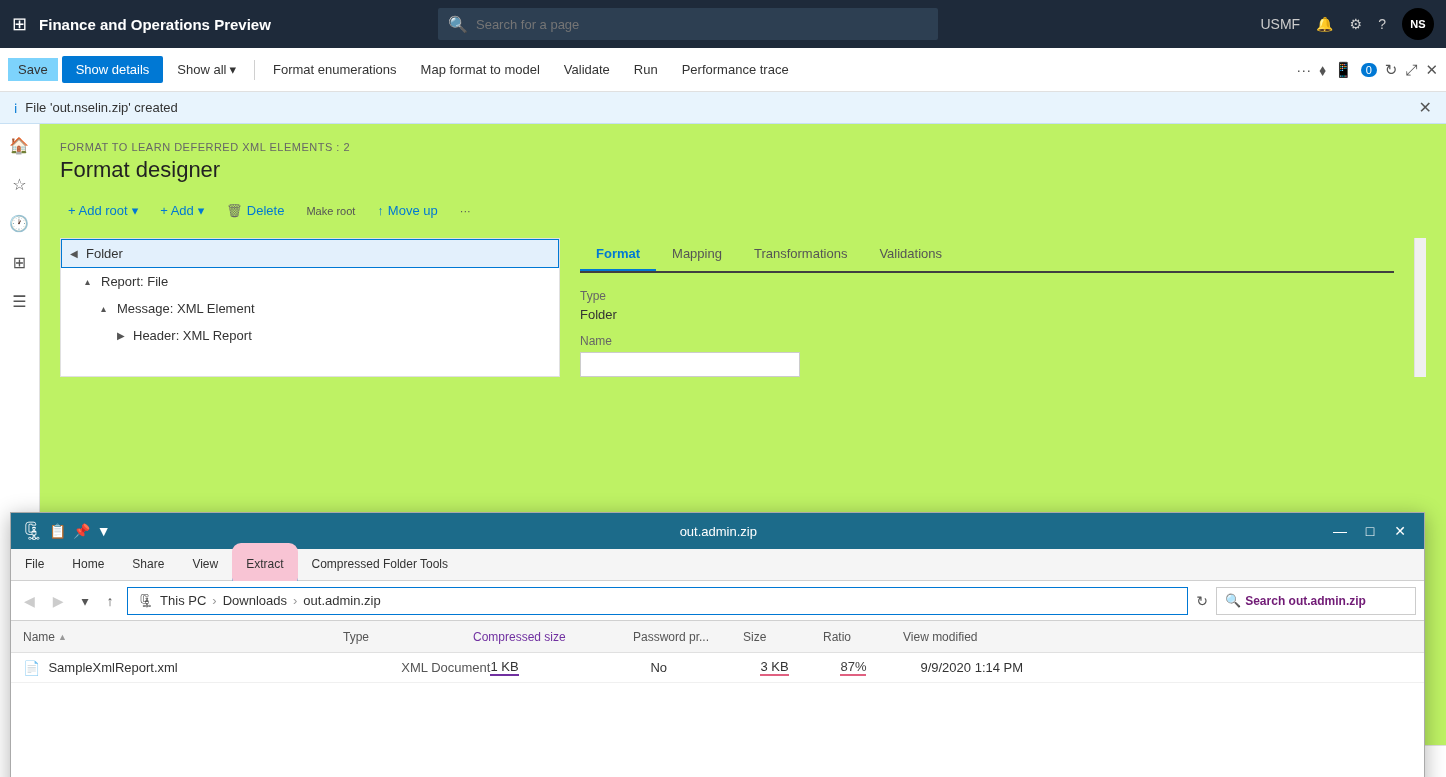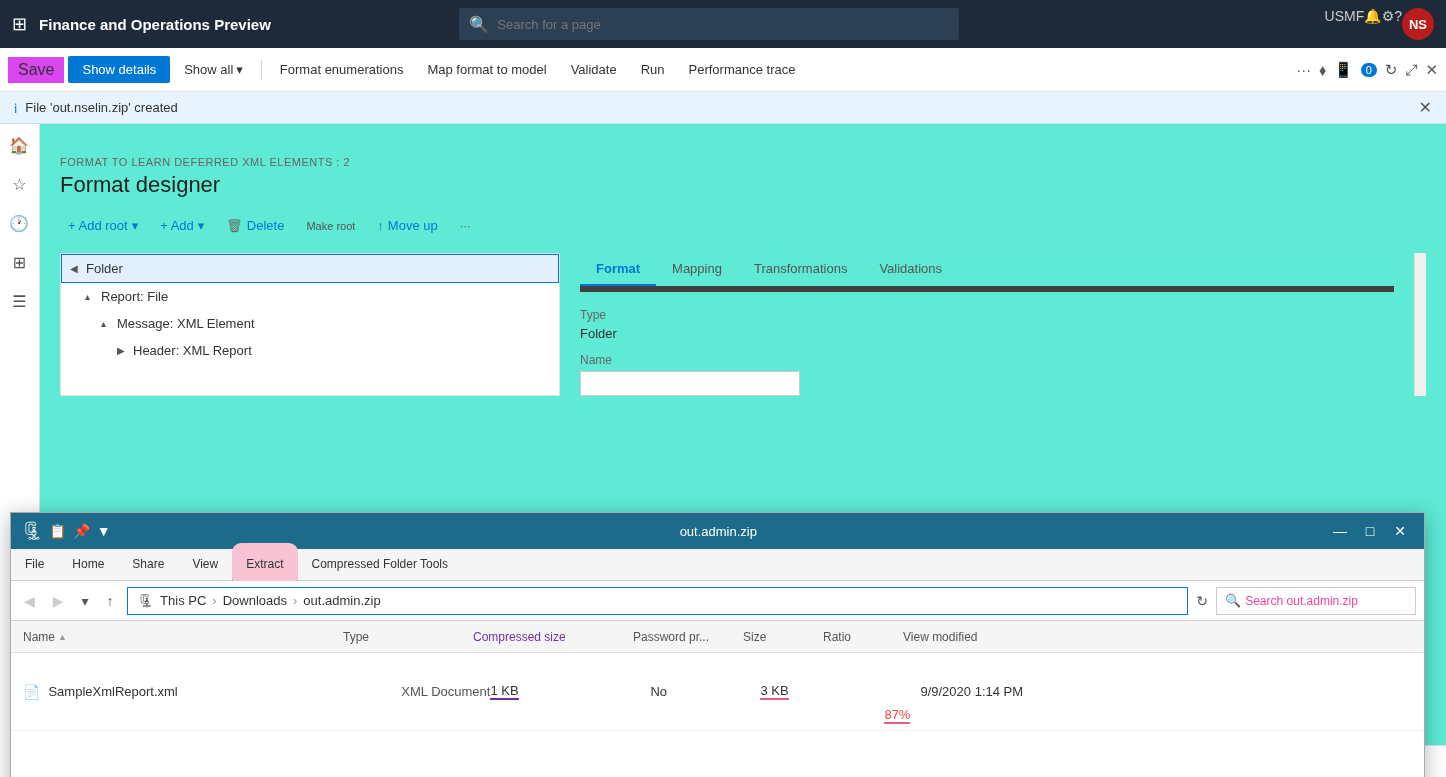--- a/index.html
+++ b/index.html
@@ -30,45 +30,45 @@
       height: 32px;
     }
     .top-nav .search-bar input {
       background: transparent;
       border: none;
       outline: none;
       color: #ccc;
       font-size: 13px;
       width: 100%;
     }
-    .top-nav .nav-icons { display: flex; margin-left: auto; }
+    .top-nav .nav-icons { display: flex; align-items: center; gap: 16px; margin-left: auto; }
     .top-nav .nav-icons span { color: #ccc; font-size: 14px; cursor: pointer; }
     .top-nav .avatar {
       width: 32px; height: 32px;
-      background: #b91c1c;
+      background: #000000;
       border-radius: 50%;
       display: flex; align-items: center; justify-content: center;
-      font-size: 13px; font-weight: 600; color: white;
+      font-size: 11px; font-weight: 600; color: white;
     }
 
     
     .toolbar {
       height: 44px;
       background: #fff;
       border-bottom: 1px solid #e0e0e0;
       display: flex;
       align-items: center;
       padding: 0 8px;
       gap: 4px;
     }
     .toolbar .btn-save {
       display: flex; align-items: center; gap: 4px;
-      border: none; background: #d946ef;
+      border: none; background: #7dd3fc;
       padding: 4px 10px; cursor: pointer;
-      font-size: 16px; color: #333;
+      font-size: 13px; color: #333;
     }
     .toolbar .btn-primary {
       background: #0078d4; color: white;
       border: none; padding: 6px 14px;
       font-size: 13px; cursor: pointer;
       border-radius: 2px;
     }
     .toolbar .btn-link {
       background: none; border: none;
       font-size: 13px; color: #333;
@@ -108,22 +108,22 @@
       flex-direction: column;
       align-items: center;
       padding-top: 8px;
       gap: 12px;
     }
     .sidebar .side-icon { font-size: 16px; color: #555; cursor: pointer; padding: 4px; }
 
     
     .designer-area {
       flex: 1;
-      background: #5eead4;
-      padding: 32px 20px;
+      background: #bef264;
+      padding: 17px 20px;
       overflow: auto;
     }
     .breadcrumb { font-size: 11px; color: #666; text-transform: uppercase; letter-spacing: 0.5px; margin-bottom: 4px; }
     .page-title { font-size: 22px; font-weight: 300; color: #222; margin-bottom: 16px; }
 
     
     .designer-toolbar {
       display: flex;
       align-items: center;
       gap: 6px;
@@ -168,21 +168,21 @@
     .tree-item .indent2 { width: 32px; }
     .tree-item .indent3 { width: 48px; }
 
     .properties-panel {
       flex: 1;
       padding: 0 20px;
     }
     .prop-tabs {
       display: flex;
       gap: 0;
-      border-bottom: 6px solid #404040;
+      border-bottom: 2px solid #404040;
       margin-bottom: 16px;
     }
     .prop-tab {
       padding: 8px 16px;
       font-size: 13px;
       color: #555;
       cursor: pointer;
       border-bottom: 2px solid transparent;
     }
     .prop-tab.active {
@@ -344,21 +344,21 @@
       border-bottom: 1px solid #f0f0f0;
       font-size: 13px;
       color: #333;
     }
     .file-icon { font-size: 14px; margin-right: 8px; color: #555; }
     .file-name { width: 312px; color: #333; }
     .file-type { width: 130px; color: #555; text-align: right; }
     .file-compressed { width: 160px; text-align: left; padding-right: 20px; color: #333; }
     .file-password { width: 110px; color: #333; }
     .file-size { width: 80px; text-align: left; padding-right: 10px; color: #333; }
-    .file-ratio { width: 80px; text-align: right; padding-right: 10px; color: #ef4444; margin-top: 48px; }
+    .file-ratio { width: 80px; padding-right: 10px; color: #404040; }
     .file-date { flex: 1; color: #333; }
 
     
     .underline-purple { border-bottom: 2px solid #7030a0; display: inline-block; }
     .underline-pink { border-bottom: 2px solid #e06080; display: inline-block; }
 
     
     .bottom-bar {
       position: absolute;
       bottom: 0;
@@ -538,21 +538,21 @@
         <span>🗜</span>
         <span>This PC</span>
         <span class="path-sep">›</span>
         <span>Downloads</span>
         <span class="path-sep">›</span>
         <span>out.admin.zip</span>
       </div>
       <button class="address-refresh">↻</button>
       <div class="search-file-box">
         <span>🔍</span>
-        <span style="color:#ec4899;font-size:12px;">Search out.admin.zip</span>
+        <span style="color:#701a75;font-size:12px;font-weight:bold;">Search out.admin.zip</span>
       </div>
     </div>
 
     <div class="file-list-header">
       <div class="file-col-sort col-name">
         <span>Name</span>
         <span class="sort-arrow">▲</span>
       </div>
       <div class="file-col-sort col-type">
         <span>Type</span>

